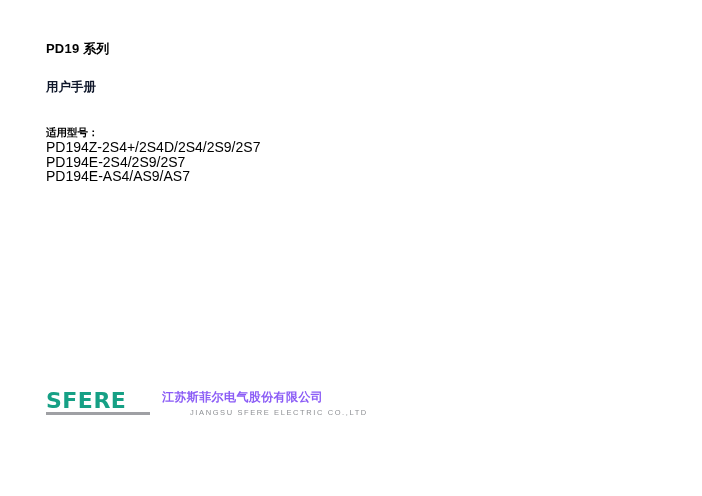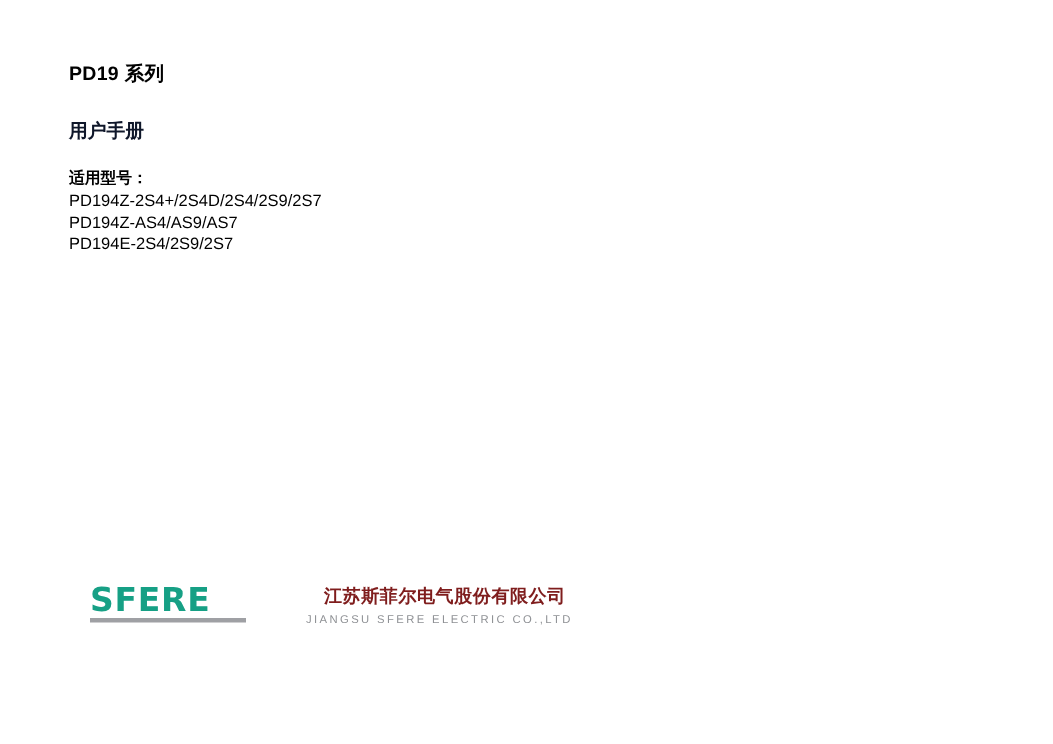--- a/index.html
+++ b/index.html
@@ -37,37 +37,37 @@
     color: #000;
   }
   .subtitle {
     font-size: 12.5px;
     font-weight: bold;
     line-height: 18px;
     margin-top: 20px;
     color: #0f172a;
   }
   .models-block {
-    margin-top: 16px;
+    margin-top: 29px;
   }
   .models-heading {
     font-size: 10.5px;
     font-weight: bold;
     line-height: 15px;
     color: #000;
   }
   .model-item {
-    font-size: 11px;
+    font-size: 14px;
     line-height: 14.6px;
     color: #000;
     white-space: nowrap;
   }
   .logo-area {
     position: absolute;
-    left: 60px;
+    left: 46px;
     top: 388px;
     display: flex;
     align-items: flex-start;
   }
   .logo-mark {
     position: relative;
     width: 104px;
     height: 26px;
   }
   .logo-word {
@@ -86,24 +86,23 @@
     height: 3px;
     background: #9fa0a4;
   }
   .logo-text {
     margin-left: 12px;
     padding-top: 1px;
   }
   .logo-cn {
     font-size: 12px;
     font-weight: bold;
-    color: #7f1d1d;
+    color: #8b5cf6;
     line-height: 16px;
     letter-spacing: 0.4px;
-    margin-left: 40px;
   }
   .logo-en {
     font-size: 7.5px;
     color: #8e9094;
     letter-spacing: 1.6px;
     line-height: 11px;
     margin-top: 2px;
     margin-left: 28px;
   }
 </style>
@@ -116,22 +115,22 @@
 
     <div class="title-block">
       <div class="title-line">PD19 系列</div>
     </div>
 
     <div class="subtitle">用户手册</div>
 
     <div class="models-block">
       <div class="models-heading">适用型号：</div>
       <div class="model-item">PD194Z-2S4+/2S4D/2S4/2S9/2S7</div>
-      <div class="model-item">PD194Z-AS4/AS9/AS7</div>
       <div class="model-item">PD194E-2S4/2S9/2S7</div>
+      <div class="model-item">PD194E-AS4/AS9/AS7</div>
     </div>
 
   </div>
 
   <div class="logo-area">
     <div class="logo-mark">
       <div class="logo-word">SFERE</div>
       <div class="logo-underline"></div>
     </div>
     <div class="logo-text">

